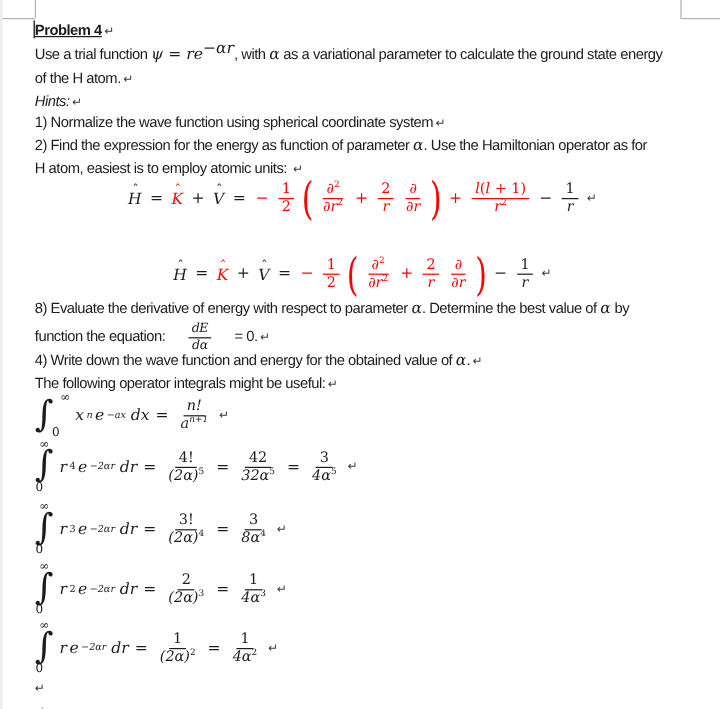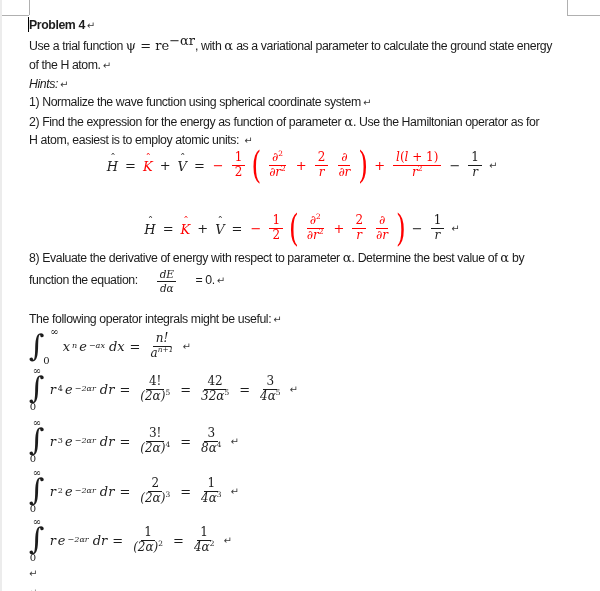--- a/index.html
+++ b/index.html
@@ -9,24 +9,24 @@
   
   .cm{position:absolute;background:#b0b0b0;}
   .cm-tl-h{left:0;top:15px;width:27px;height:1px;}
   .cm-tl-v{left:27px;top:0;width:1px;height:15px;}
   .cm-tr-h{left:565px;top:15px;width:35px;height:1px;}
   .cm-tr-v{left:565px;top:0;width:1px;height:15px;}
   .caret{position:absolute;left:26px;top:17px;width:1px;height:15px;background:#000;}
   
   .bl{position:absolute;left:27px;white-space:nowrap;font-size:12.3px;
       letter-spacing:-0.4px;line-height:15px;}
-  .b{font-weight:bold;}
+  .b{font-weight:bold;text-decoration:underline;}
   .it{font-style:italic;}
   
-  .bm{font-family:"DejaVu Serif",serif;font-size:13px;letter-spacing:0;}
+  .bm{font-family:"DejaVu Serif",serif;font-style:italic;font-size:13px;letter-spacing:0;}
   .mi{font-style:italic;}
   .md{font-style:normal;}
   .red{color:#FF0000;}
   sup{font-size:0.62em;line-height:0;}
   .pil{font-family:"DejaVu Sans",sans-serif;font-style:normal;font-size:10px;
        color:#3a3a3a;margin-left:2px;letter-spacing:0;}
   
   .eqc{position:absolute;left:0;width:100%;display:flex;justify-content:center;
        align-items:center;gap:2px;font-family:"DejaVu Serif",serif;font-size:13px;
        color:#1c1c1c;font-style:normal;}
@@ -176,20 +176,23 @@
     <span>8) Evaluate the derivative of energy with respect to parameter </span><span class="bm">α</span><span>. Determine the best value of </span><span class="bm">α</span><span> by</span>
   </div>
 
   <div class="bl" style="top:268px">
     <span>function the equation: </span><span class="ifrac">
         <span class="fn">dE</span>
         <span class="fd">dα</span>
       </span><span> = 0.</span><span class="pil">↵</span>
   </div>
 
+  <div class="bl" style="top:293px">
+    <span>4) Write down the wave function and energy for the obtained value of </span><span class="bm">α</span><span>.</span><span class="pil">↵</span>
+  </div>
 
   <div class="bl" style="top:312px">
     <span>The following operator integrals might be useful:</span><span class="pil">↵</span>
   </div>
 
   <div class="ml" style="top:329px;height:34px">
     <span class="iw1"><span class="isign">∫</span><span class="t">∞</span><span class="b0">0</span></span>
     <span class="mi">x</span>
       <sup class="mi">n</sup>
       <span class="mi">e</span>

